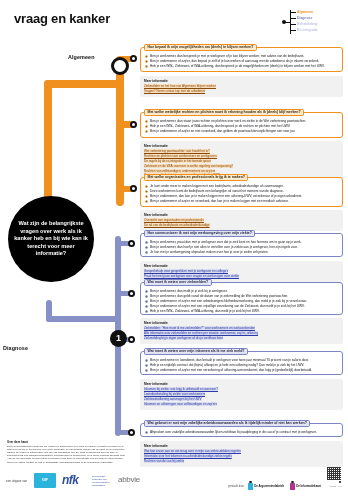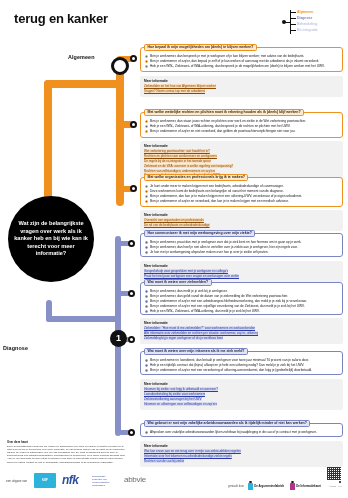--- a/index.html
+++ b/index.html
@@ -131,21 +131,21 @@
     background:#2BB3DC;border-radius:1px;color:#fff;
     font-size:2.6px;line-height:3.2px;font-weight:bold;
     display:flex;align-items:center;justify-content:center;text-align:center;
   }
   .logo-nfk{
     position:absolute;left:56px;top:3px;font-size:12px;line-height:12px;
     font-weight:bold;color:#2E4E9E;font-style:italic;letter-spacing:-0.5px;
   }
   .logo-nfk-sub{position:absolute;left:86px;top:5px;font-size:2.4px;line-height:2.9px;color:#2E4E9E;}
   .logo-abbvie{
-    position:absolute;left:118px;top:5px;font-size:8px;line-height:8px;
+    position:absolute;left:112px;top:5px;font-size:8px;line-height:8px;
     color:#6b6f74;letter-spacing:-0.3px;
   }
 
   .footer-legend{position:absolute;right:6px;top:481px;height:10px;display:flex;align-items:center;gap:2px;}
   .fl-pre{font-size:2.6px;color:#555;margin-right:2px;}
   .fl-item{display:flex;align-items:center;gap:1.2px;margin-right:4px;}
   .fl-swatch{width:5px;height:7px;border-radius:0.6px;position:relative;}
   .fl-swatch.cyan{background:#2BB3DC;}
   .fl-swatch.magenta{background:#B0338C;}
   .fl-swatch:after{content:"";position:absolute;left:1px;top:-1.6px;width:3px;height:2px;border-radius:50%;background:#111;}
@@ -159,21 +159,21 @@
       opacity:.85;}
   .qr-dot{position:absolute;right:7px;top:481px;width:2px;height:2px;border-radius:50%;background:#111;}
 </style>
 </head>
 <body>
 
 <div id="root">
 
   <div class="header">
     <h1>
-      <span>terug en kanker</span>
+      <span>vraag en kanker</span>
     </h1>
   </div>
 
   <div class="legend-tree">
     <div class="lt-dot"></div>
     <div class="lt-stem"></div>
     <div class="lt-spine"></div>
     <div class="lt-row lt-r1">
       <i></i>
         <b>Algemeen</b>

